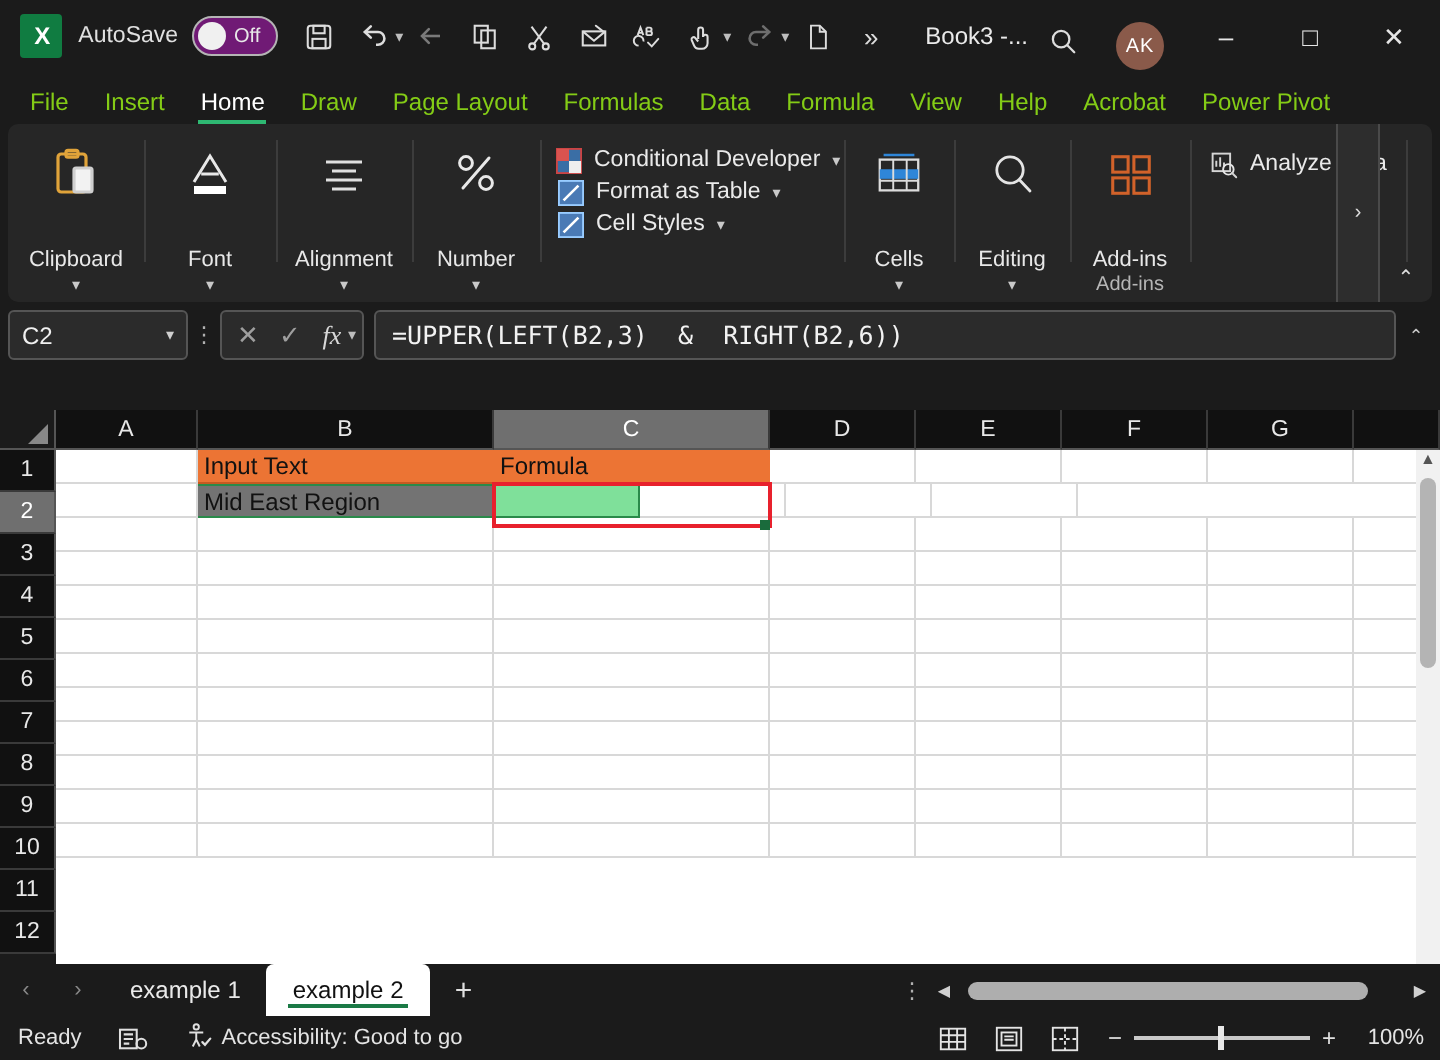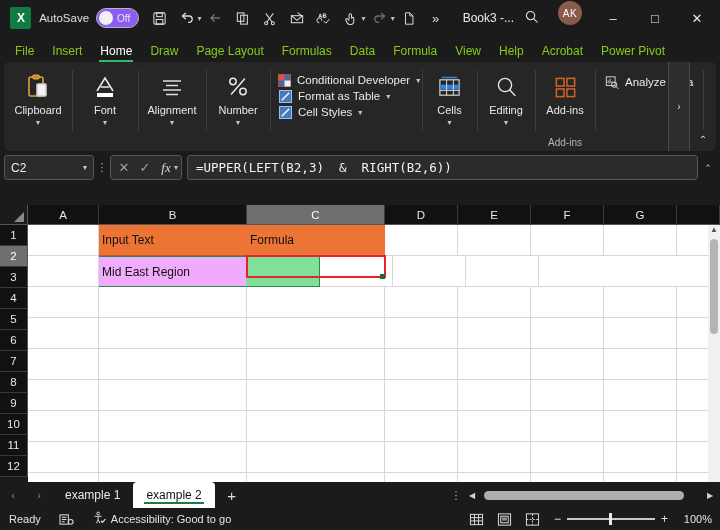--- a/index.html
+++ b/index.html
@@ -18,37 +18,37 @@
   }
   .xl-logo {
     width: 22px; height: 22px; background: #107c41; border-radius: 2px;
     margin: 0 8px 0 8px; color: #fff; font-size: 12px; font-weight: bold;
     display: flex; align-items: center; justify-content: center;
     letter-spacing: -1px;
   }
   .autosave-label { font-size: 11.5px; color: #e0e0e0; margin-right: 7px; }
   .toggle {
     width: 44px; height: 20px; border-radius: 10px;
-    border: 1px solid #b5b5b5; background: #8b5cf6;
+    border: 1px solid #b5b5b5; background: #701a75;
     display: flex; align-items: center; padding: 0 2px;
     position: relative;
   }
   .toggle .knob { width: 14px; height: 14px; border-radius: 50%; background: #f0f0f0; }
   .toggle .tg-text { font-size: 10px; color: #e8e8e8; margin-left: 4px; }
   .qat { display: flex; align-items: center; gap: 1px; margin-left: 8px; }
   .qbtn {
     width: 26px; height: 26px; display: flex; align-items: center; justify-content: center;
     border-radius: 3px; color: #dcdcdc;
   }
   .qbtn svg { display: block; }
   .qbtn.dim { color: #7a7a7a; }
   .chev-sm { font-size: 8px; color: #bdbdbd; margin-left: -3px; }
   .qbtn-more { font-size: 13px; color: #dcdcdc; }
   .doc-title { font-size: 12px; color: #eaeaea; margin-left: 14px; white-space: nowrap; }
-  .tb-right { margin-left: auto; display: flex; align-items: flex-start; }
+  .tb-right { margin-left: auto; display: flex; align-items: flex-end; }
   .search-btn { width: 34px; height: 30px; display:flex; align-items:center; justify-content:center; color:#ddd;}
   .avatar {
     width: 24px; height: 24px; border-radius: 50%; background: #8a5a4a;
     color: #fff; font-size: 10px; display: flex; align-items: center; justify-content: center;
     margin: 0 10px; letter-spacing: 0.5px;
   }
   .wbtn {
     width: 42px; height: 34px; display: flex; align-items: center; justify-content: center;
     color: #e6e6e6; font-size: 13px;
   }
@@ -75,21 +75,21 @@
   .rgroup { display: flex; flex-direction: column; position: relative; padding-top: 5px;}
   .rgroup + .rgroup::before {
     content:''; position:absolute; left:0; top:8px; bottom:20px; width:1px; background:#3c3c3c;
   }
   .rg-items { display: flex; flex: 1; align-items: flex-start; }
   .big-btn {
     width: 68px; display: flex; flex-direction: column; align-items: center;
     padding-top: 5px; color: #e8e8e8; font-size: 11px; gap: 3px;
   }
   .big-btn .ico { height: 30px; display: flex; align-items: center; justify-content: center; }
-  .big-btn .lbl { line-height: 11px; text-align: center; }
+  .big-btn .lbl { line-height: 11px; text-align: center; margin-top: 20px; }
   .big-btn .cv { font-size: 8px; color: #c9c9c9; line-height: 7px; }
   .grp-label {
     font-size: 10px; color: #b6b6b6; text-align: center; padding-bottom: 3px; margin-top: auto;
   }
   .styles-list { display: flex; flex-direction: column; gap: 2px; padding: 6px 8px 0 8px; }
   .style-row { display: flex; align-items: center; gap: 6px; font-size: 11.5px; color: #eaeaea; white-space: nowrap;}
   .style-row .cv { font-size: 8px; color: #c9c9c9; }
   .mini-ico { width: 14px; height: 14px; display:flex; align-items:center; justify-content:center;}
   .analyze {
     display: flex; align-items: center; gap: 6px; font-size: 11.5px; color: #eaeaea;
@@ -145,21 +145,21 @@
   }
   .ch.sel { background: #6f6f6f; color: #fff; }
   .rowheads { position: absolute; left: 0; top: 20px; width: 28px; bottom: 0; }
   .rh {
     height: 21px; background: #111; color: #e8e8e8; font-size: 11.5px;
     display: flex; align-items: center; justify-content: center;
     border-right: 1px solid #555; border-bottom: 1px solid #3a3a3a;
   }
   .rh.sel { background: #6f6f6f; color: #fff; }
   .cells { position: absolute; left: 28px; top: 20px; right: 0; bottom: 0; background: #fff; overflow: hidden;}
-  .row { display: flex; height: 31px; text-align: right; }
+  .row { display: flex; height: 17px; text-align: right; }
   .cell {
     border-right: 1px solid #d8d8d8; border-bottom: 1px solid #d8d8d8;
     font-size: 12px; color: #111; display: flex; align-items: center;
     padding-left: 3px; overflow: hidden; white-space: nowrap;
   }
   .vscroll {
     position: absolute; right: 0; top: 20px; bottom: 0; width: 12px; background: #f1f1f1;
   }
   .vscroll .up, .vscroll .down { height: 13px; color: #555; font-size: 8px; text-align: center; }
   .vthumb { position: absolute; top: 14px; left: 2px; width: 8px; height: 95px; background: #b4b4b4; border-radius: 4px; }
@@ -551,21 +551,21 @@
         <div class="cell" style="width:138px;background:#ec7434;border-right-color:#ec7434;border-bottom:1px solid #c55a22;">Formula</div>
         <div class="cell" style="width:73px"></div>
         <div class="cell" style="width:73px"></div>
         <div class="cell" style="width:73px"></div>
         <div class="cell" style="width:73px"></div>
         <div class="cell" style="flex:1"></div>
       </div>
 
       <div class="row" style="position:relative;">
         <div class="cell" style="width:71px"></div>
-        <div class="cell" style="width:148px;background:#f0abfc;border-right-color:#7fe09a;border-bottom:1px solid #2a8a4a;border-top:1px solid #2a8a4a;">Mid East Region</div>
+        <div class="cell" style="width:148px;background:#737373;border-right-color:#7fe09a;border-bottom:1px solid #2a8a4a;border-top:1px solid #2a8a4a;">Mid East Region</div>
         <div class="cell" style="width:73px;background:#7fe09a;border-right:1px solid #2a8a4a;border-bottom:1px solid #2a8a4a;border-top:1px solid #2a8a4a;"></div>
         <div class="cell" style="width:73px"></div>
         <div class="cell" style="width:73px"></div>
         <div class="cell" style="width:73px"></div>
         <div class="cell" style="flex:1"></div>
 
         <div style="position:absolute;left:218px;top:-1px;width:140px;height:23px;border:2px solid #e8212d;pointer-events:none;"></div>
 
         <div style="position:absolute;left:352px;top:18px;width:5px;height:5px;background:#1a6b3c;"></div>
       </div>

